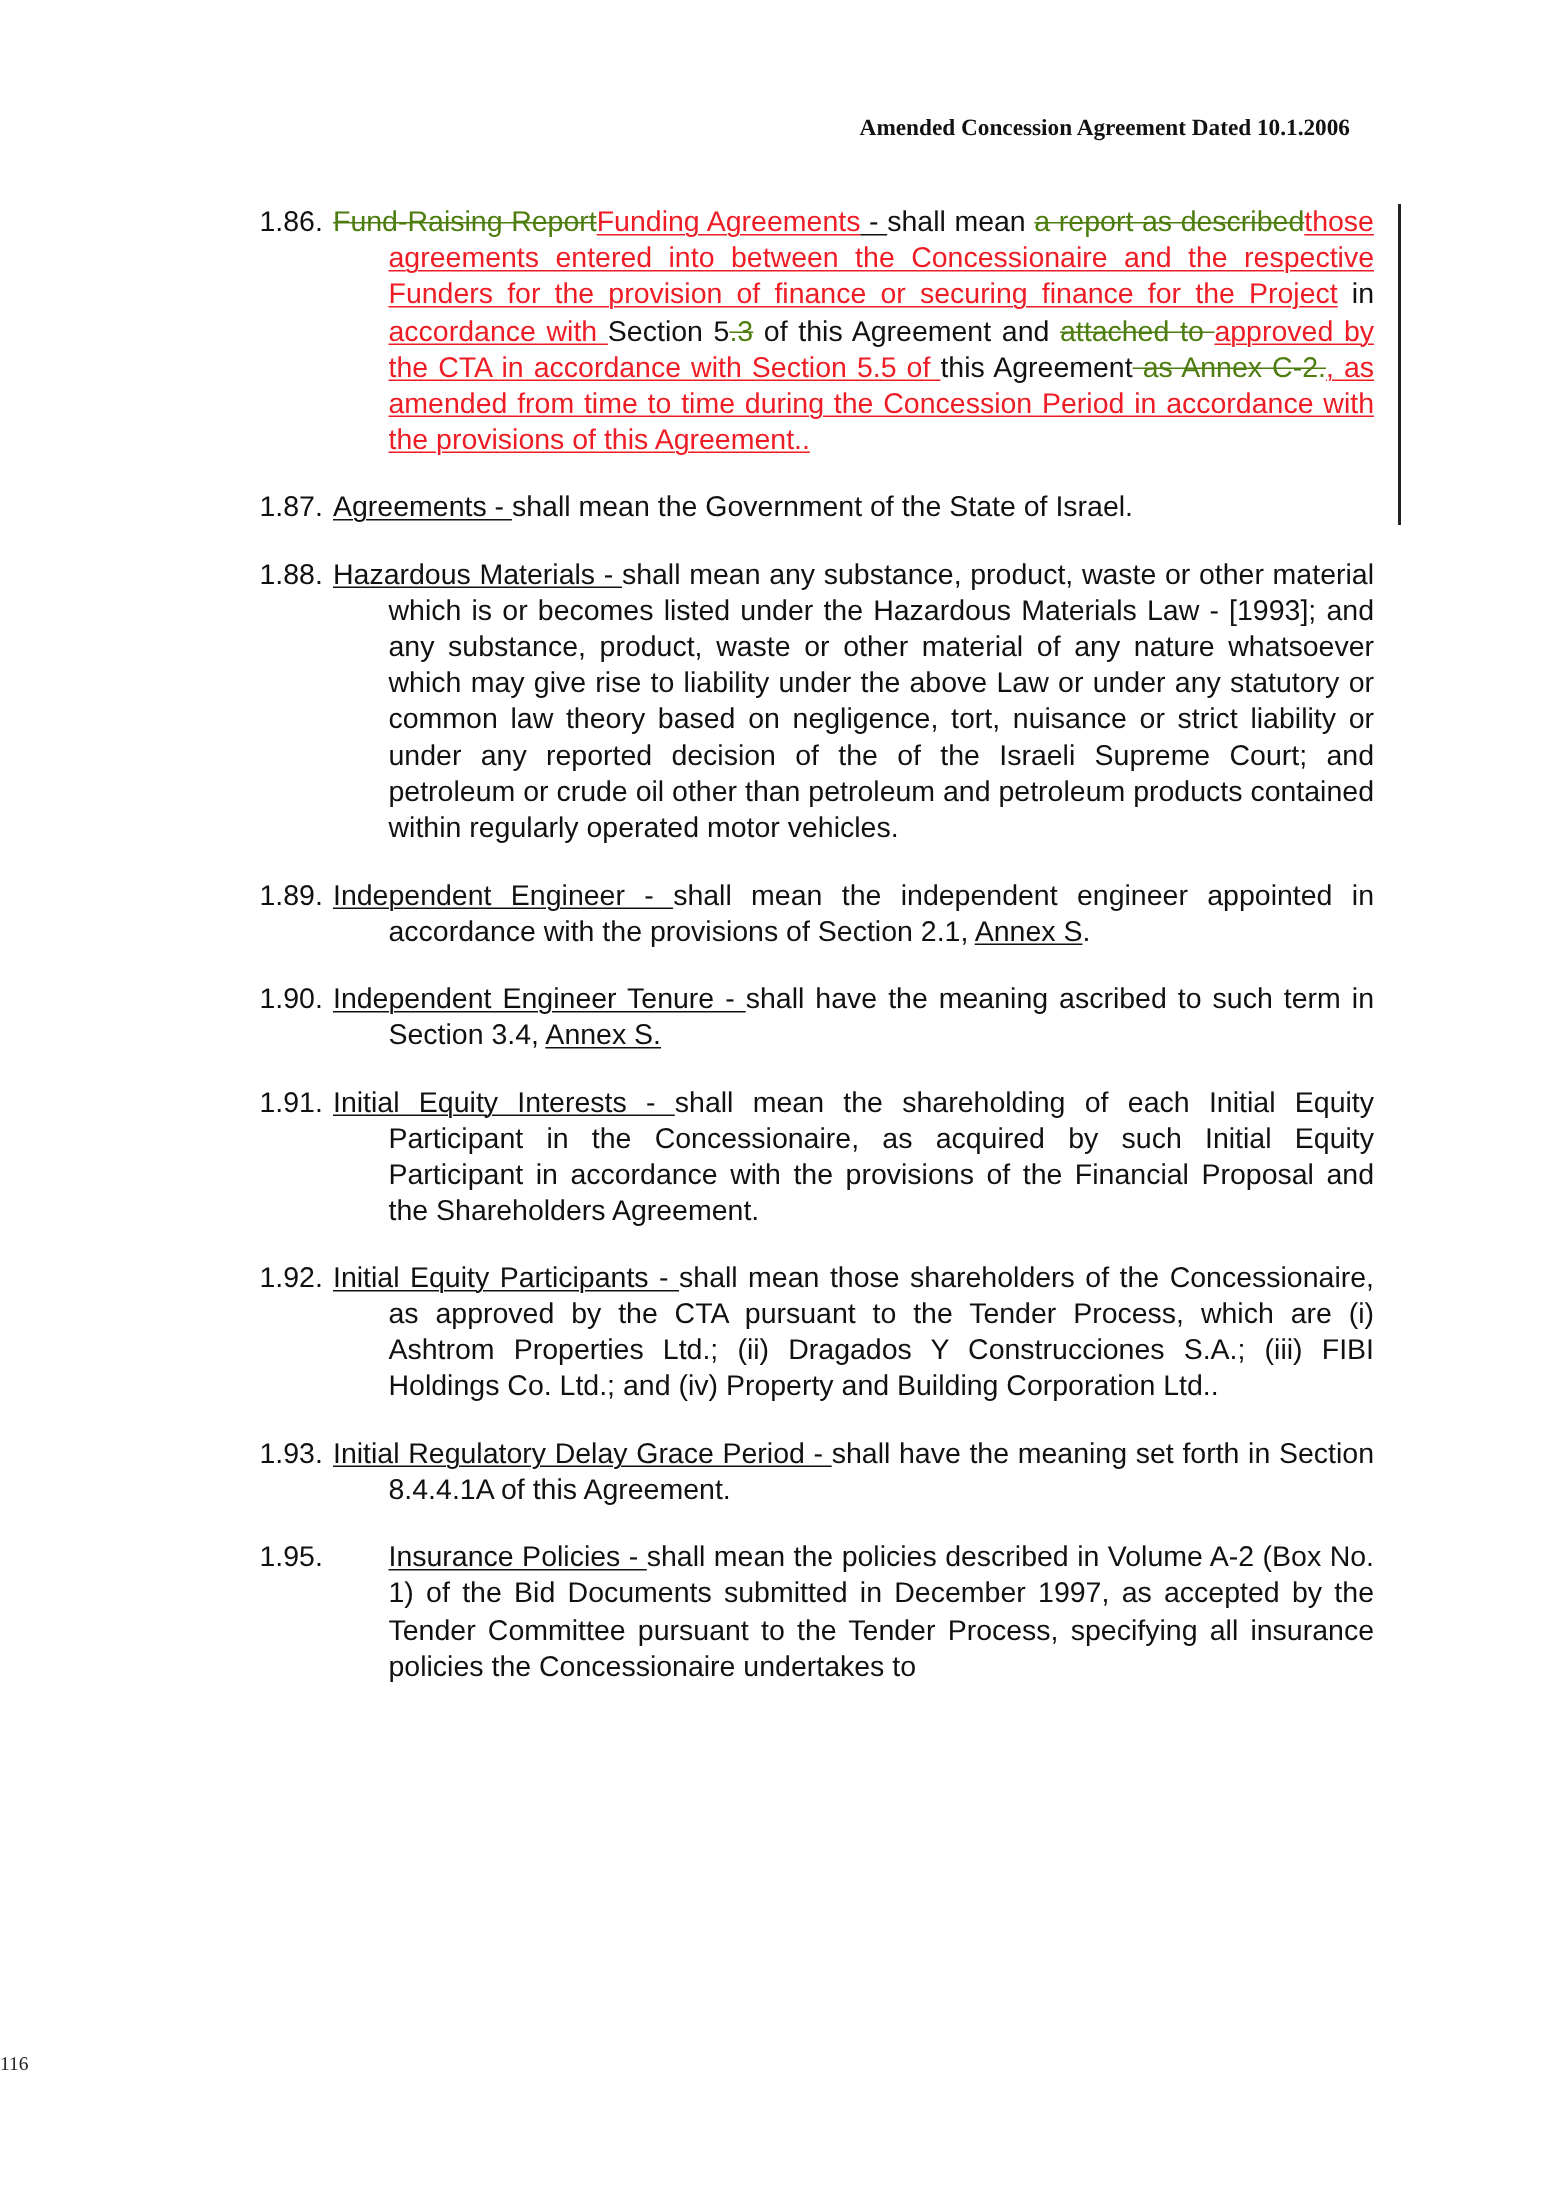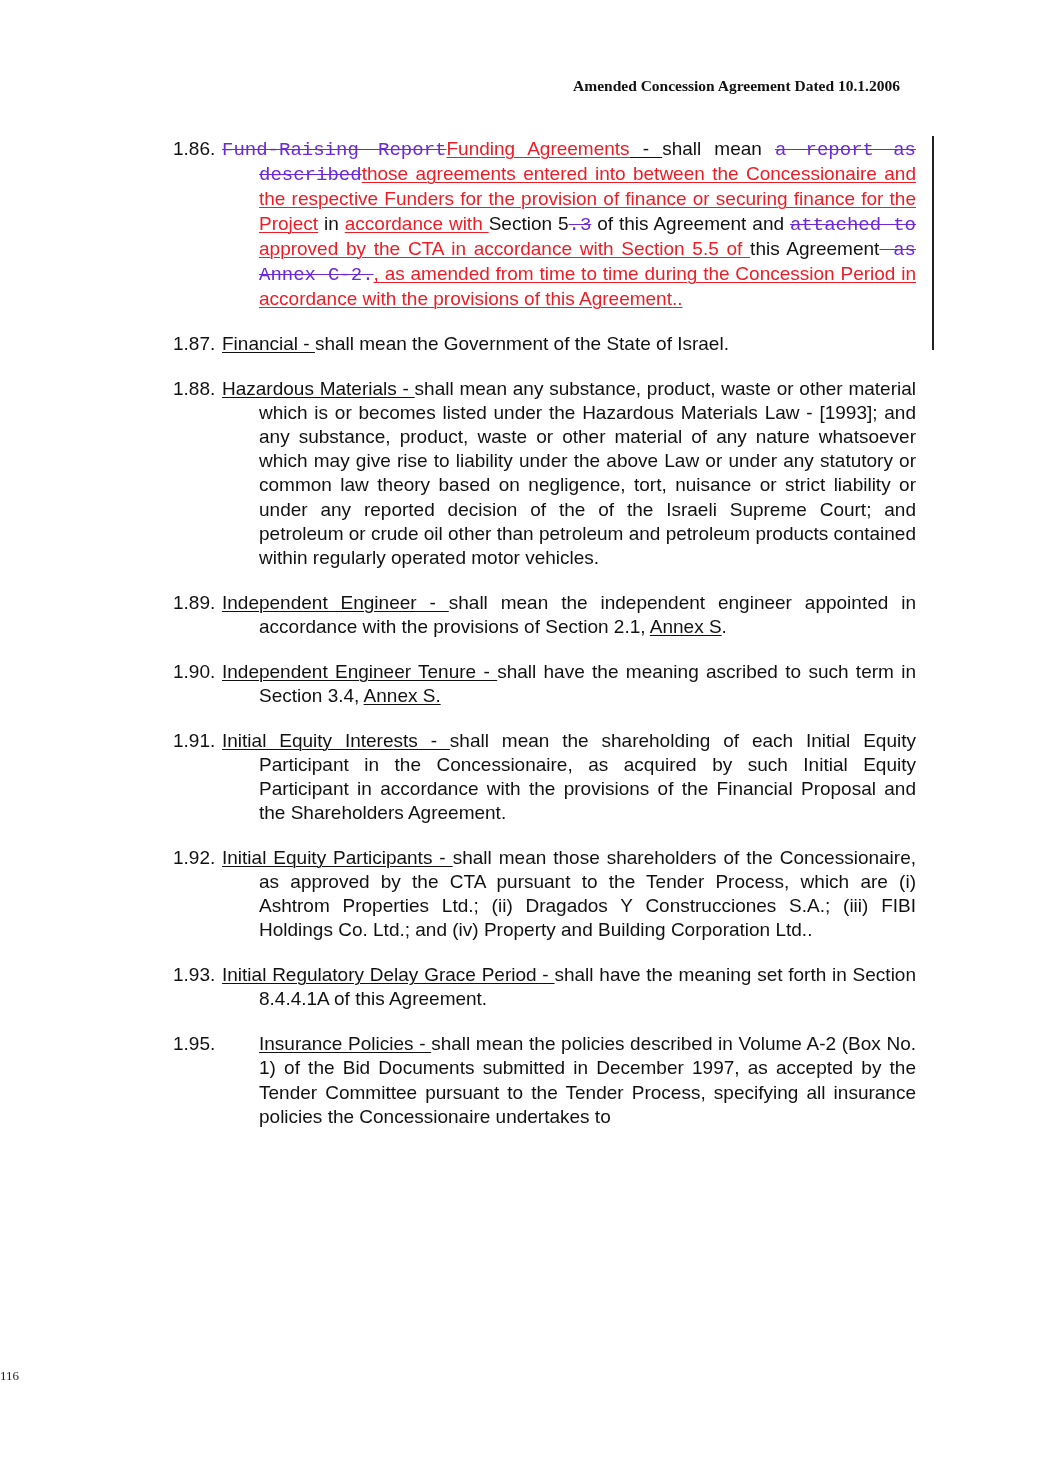--- a/index.html
+++ b/index.html
@@ -16,21 +16,21 @@
     position: absolute; left: 173px; top: 137px; width: 743px;
     font-family: "Liberation Sans", sans-serif; font-size: 19px; line-height: 24.2px; color: #111;
   }
   .def { position: relative; margin: 0 0 20.5px 0; }
   .def .num { position: absolute; left: 0; top: 0; }
   .def .body { padding-left: 86px; text-align: justify; }
   .def.inline .body { text-indent: -37px; padding-left: 86px; }
   .def.inline .num { width: 49px; }
   .u { text-decoration: underline; text-decoration-thickness: 1px; text-underline-offset: 2px; }
   .ins { color: #ee1c25; text-decoration: underline; text-decoration-thickness: 1px; text-underline-offset: 2px; }
-  .del { color: #6d28d9; text-decoration: line-through; text-decoration-thickness: 1px; font-family: Liberation Mono, monospace; }
+  .del { color: #4d7c0f; text-decoration: line-through; text-decoration-thickness: 1px; }
   .footer {
     position: absolute; left: 0; width: 1040px; top: 1368px; text-align: left;
     font-family: "Liberation Serif", serif; font-size: 13px; color: #222;
   }
 </style>
 </head>
 <body>
 
 <div class="page">
   <div class="header">
@@ -39,21 +39,21 @@
 
   <div class="change-bar"></div>
 
   <div class="defs" id="defs">
       <div class="def inline">
         <span class="num">1.86.</span>
         <div class="body" style="text-indent: -37px;"><span class="del">Fund-Raising Report</span><span class="ins">Funding Agreements</span><span class="u"> - </span><span>shall mean </span><span class="del">a report as described</span><span class="ins">those agreements entered into between the Concessionaire and the respective Funders for the provision of finance or securing finance for the Project</span><span> in </span><span class="ins">accordance with </span><span>Section 5</span><span class="del">.3</span><span> of this Agreement and </span><span class="del">attached to </span><span class="ins">approved by the CTA in accordance with Section 5.5 of </span><span>this Agreement</span><span class="del"> as Annex C-2.</span><span class="ins">, as amended from time to time during the Concession Period in accordance with the provisions of this Agreement..</span></div>
       </div>
       <div class="def inline">
         <span class="num">1.87.</span>
-        <div class="body" style="text-indent: -37px;"><span class="u">Financial - </span><span>shall mean the Government of the State of Israel.</span></div>
+        <div class="body" style="text-indent: -37px;"><span class="u">Agreements - </span><span>shall mean the Government of the State of Israel.</span></div>
       </div>
       <div class="def inline">
         <span class="num">1.88.</span>
         <div class="body" style="text-indent: -37px;"><span class="u">Hazardous Materials - </span><span>shall mean any substance, product, waste or other material which is or becomes listed under the Hazardous Materials Law - [1993]; and any substance, product, waste or other material of any nature whatsoever which may give rise to liability under the above Law or under any statutory or common law theory based on negligence, tort, nuisance or strict liability or under any reported decision of the of the Israeli Supreme Court; and petroleum or crude oil other than petroleum and petroleum products contained within regularly operated motor vehicles.</span></div>
       </div>
       <div class="def inline">
         <span class="num">1.89.</span>
         <div class="body" style="text-indent: -37px;"><span class="u">Independent Engineer - </span><span>shall mean the independent engineer appointed in accordance with the provisions of Section 2.1, </span><span class="u">Annex S</span><span>.</span></div>
       </div>
       <div class="def inline">

